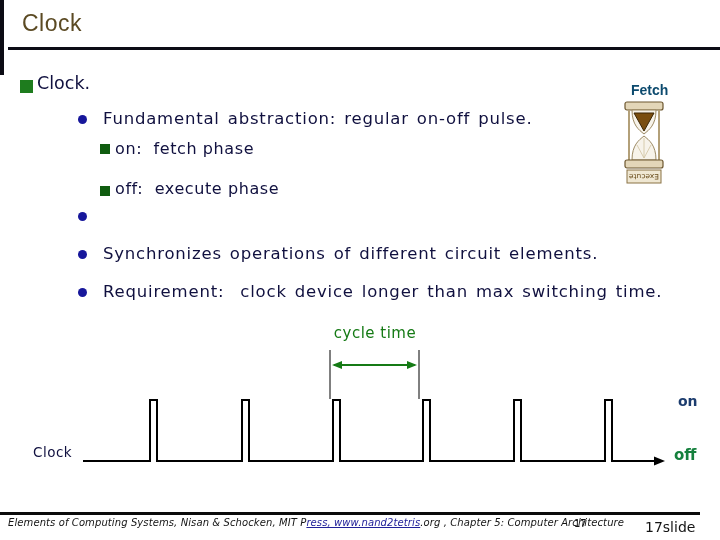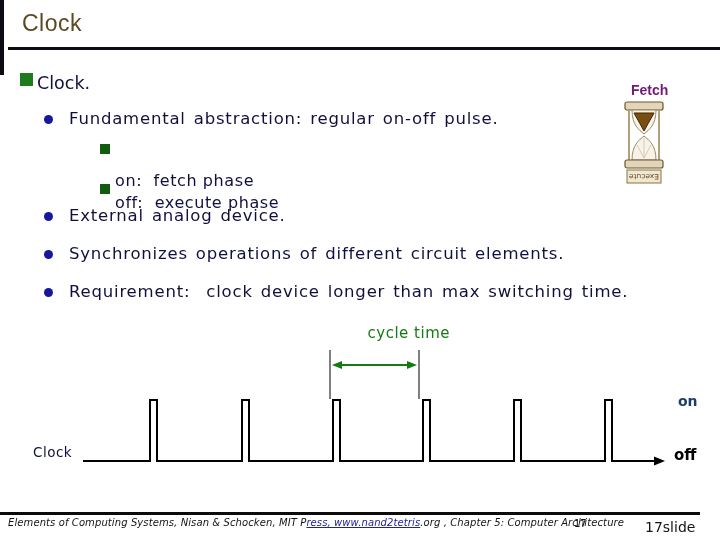--- a/index.html
+++ b/index.html
@@ -5,45 +5,45 @@
   html,body{margin:0;padding:0;}
   body{width:720px;height:540px;background:#ffffff;position:relative;overflow:hidden;
        font-family:"DejaVu Sans",sans-serif;}
   .abs{position:absolute;}
 
   .left-accent{left:0;top:0;width:4px;height:75px;background:#0b0b14;}
   .title{left:22px;top:10px;margin:0;font-family:"Liberation Sans",sans-serif;
          font-size:23px;font-weight:400;color:#5b4a23;letter-spacing:.5px;}
   .title-rule{left:8px;top:47px;width:712px;height:3px;background:#0c0c16;}
 
-  .heading{left:20px;top:73px;display:flex;align-items:flex-start;}
+  .heading{left:20px;top:73px;display:flex;align-items:flex-end;}
   .main-sq{width:13px;height:13px;background:#1e7c1e;display:inline-block;margin-right:4px;}
   .heading-label{font-size:17.5px;color:#10103f;white-space:pre;}
 
   .fetch-label{left:631px;top:82px;font-family:"Liberation Sans",sans-serif;
-               font-size:14px;font-weight:bold;color:#701a75;}
+               font-size:14px;font-weight:bold;color:#0c4a6e;}
   .hourglass{left:620px;top:101px;}
 
-  .bullet{left:44px;display:flex;align-items:flex-start;}
+  .bullet{left:78px;display:flex;align-items:flex-start;}
   .dot{width:9px;height:9px;border-radius:50%;background:#17179b;display:inline-block;
        margin:6px 16px 0 0;flex:none;}
   .b-label{font-size:16.5px;color:#10103f;letter-spacing:.8px;word-spacing:2px;white-space:pre;}
   .b1{top:109px;} .b2{top:206px;} .b3{top:244px;justify-content:center;} .b4{top:282px;}
 
   .sub-bullet{left:100px;display:flex;align-items:flex-start;}
   .sub-sq{width:10px;height:10px;background:#0f5c0f;display:inline-block;margin:5px 5px 0 0;flex:none;}
-  .sb-label{font-size:16px;color:#10103f;letter-spacing:.6px;white-space:pre;margin-top:32px;}
-  .sb1{top:139px;} .sb2{top:161px;align-items:center;}
+  .sb-label{font-size:16px;color:#10103f;letter-spacing:.6px;white-space:pre;}
+  .sb1{top:139px;} .sb2{top:179px;align-items:center;}
 
-  .cycle-time{left:300px;top:324px;width:150px;text-align:right;
+  .cycle-time{left:300px;top:324px;width:150px;text-align:center;
               font-size:15px;color:#157a15;letter-spacing:.5px;}
   .diagram-svg{left:0;top:0;width:720px;height:540px;pointer-events:none;}
   .clock-wf-label{left:33px;top:444px;font-size:13.5px;color:#10103f;letter-spacing:.5px;}
   .on-label{left:678px;top:393px;font-size:14px;font-weight:bold;color:#1c3c6e;}
-  .off-label{left:674px;top:446px;font-size:15px;font-weight:bold;color:#000000;}
+  .off-label{left:674px;top:446px;font-size:15px;font-weight:bold;color:#15803d;}
 
   .footer-rule{left:0;top:512px;width:700px;height:2.5px;background:#0b0b0b;}
   .footer-text{left:8px;top:517px;font-size:10px;font-style:italic;color:#141414;
                white-space:pre;letter-spacing:.1px;}
   .footer-link{color:#22229a;text-decoration:underline;cursor:pointer;font-style:italic;}
   .page-num{left:574px;top:518px;font-size:10px;color:#141414;}
   .slide-counter{left:645px;top:519px;font-size:14px;color:#141414;}
 
   .cap{fill:#e3d6b8;stroke:#6d572f;stroke-width:1.2;}
   .post{stroke:#b3a079;stroke-width:2;}
@@ -92,21 +92,20 @@
   <div class="abs sub-bullet sb1">
     <span class="sub-sq"></span>
     <span class="sb-label">on:  fetch phase</span>
   </div>
   <div class="abs sub-bullet sb2">
     <span class="sub-sq"></span>
     <span class="sb-label">off:  execute phase</span>
   </div>
   <div class="abs bullet b2">
     <span class="dot"></span>
-    <span class="b-label">External analog device.</span>
   </div>
   <div class="abs bullet b3">
     <span class="dot"></span>
     <span class="b-label">Synchronizes operations of different circuit elements.</span>
   </div>
   <div class="abs bullet b4">
     <span class="dot"></span>
     <span class="b-label">Requirement:  clock device longer than max switching time.</span>
   </div>
 

